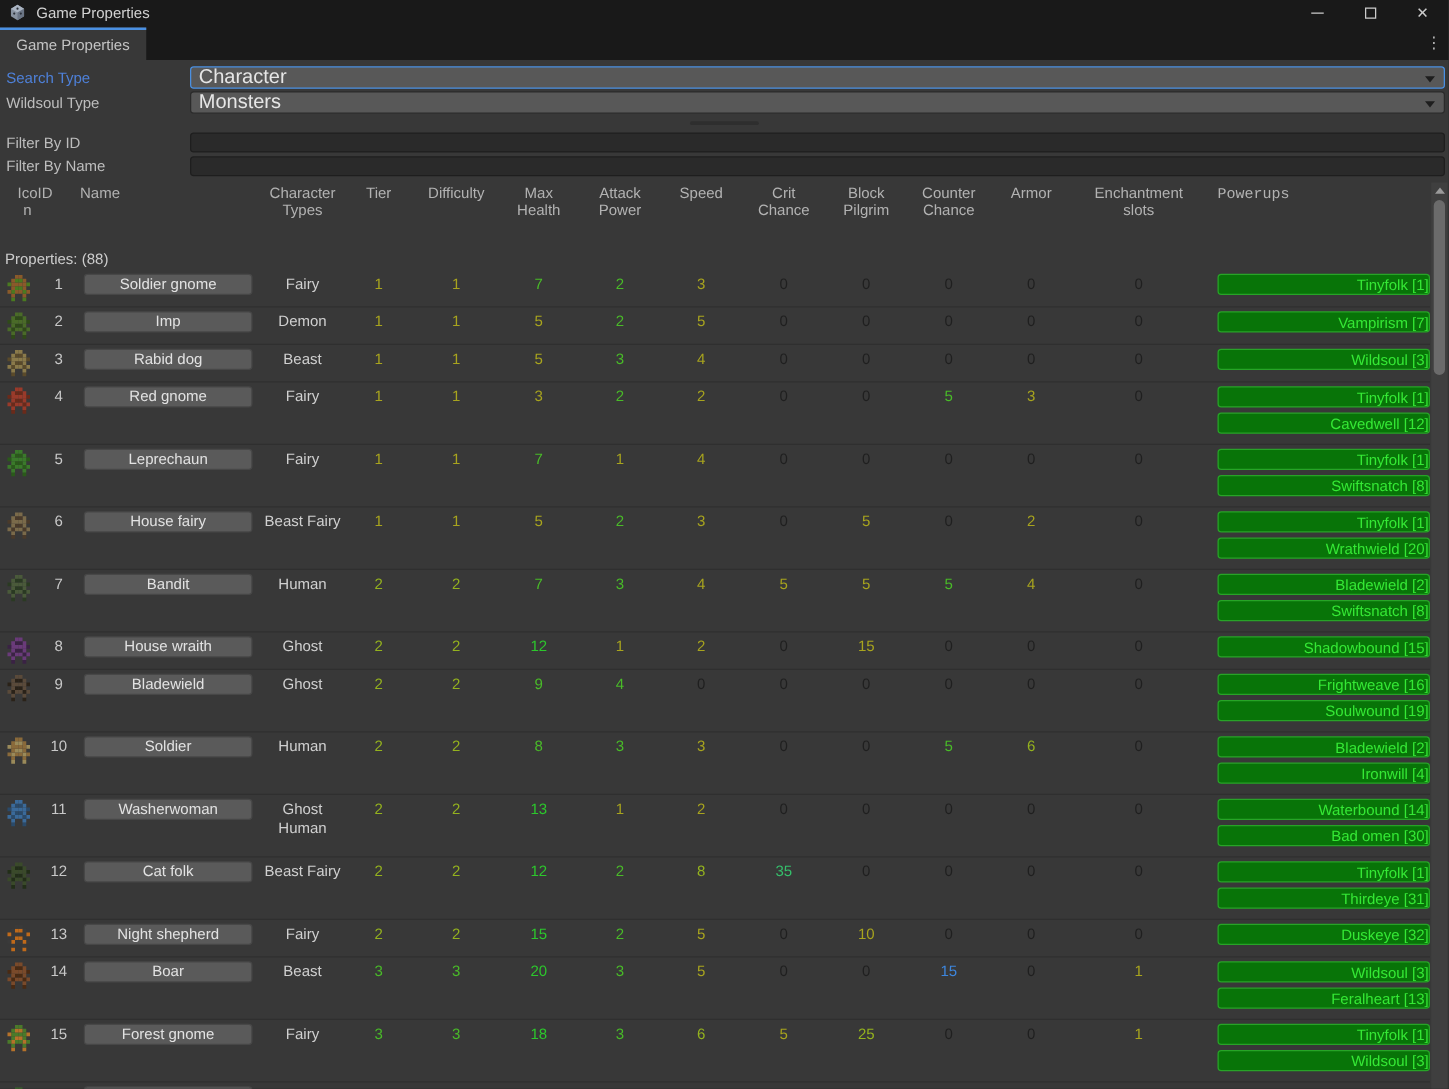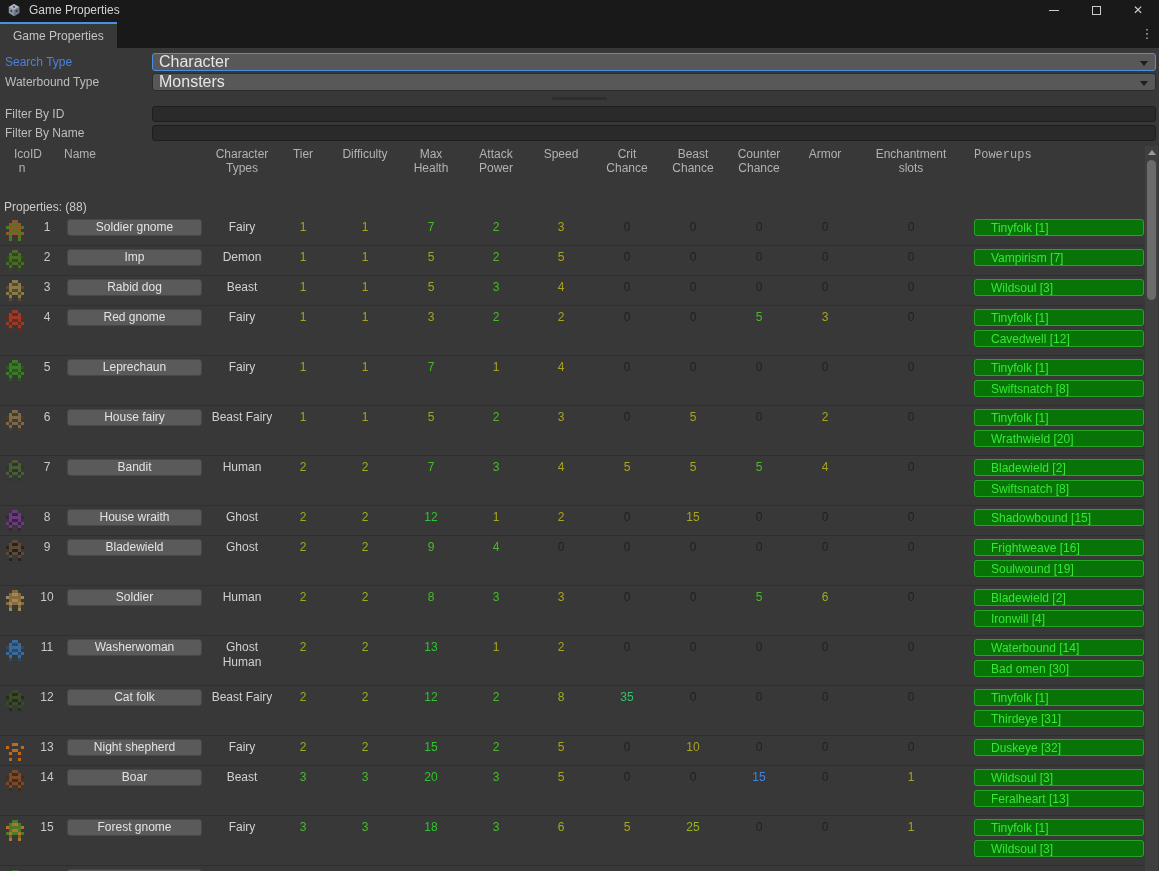--- a/index.html
+++ b/index.html
@@ -51,21 +51,21 @@
   .trow.double { min-height:50px; }
   .trow.partial { border-bottom:none; }
   .cell { font-size:12px; line-height:17px; text-align:center; color:#c8c8c8; }
   .icon-cell { display:flex; justify-content:center; padding-top:1px; }
   .sprite { width:24px; height:22px; position:relative; }
   .sprite i { position:absolute; left:0; top:0; width:3px; height:3px; background:transparent; }
   .name-cell { text-align:left; }
   .name-btn { display:block; margin-left:3px; width:135px; height:17px; background:#5a5a5a; border:1px solid #474747; border-radius:3px; color:#e2e2e2; font-size:12px; font-family:inherit; text-align:center; line-height:15px; cursor:default; }
   .types-cell { line-height:15px; padding-top:1px; color:#d0d0d0; }
   .pwr-cell { display:flex; flex-direction:column; gap:4px; padding-left:10px; }
-  .pwr-btn { width:170px; height:17px; background:#087408; border:1px solid #27a427; border-radius:3px; color:#35e835; font-size:12px; font-family:inherit; text-align:left; line-height:14px; cursor:default;padding-left:16px; }
+  .pwr-btn { width:170px; height:17px; background:#087408; border:1px solid #27a427; border-radius:3px; color:#35e835; font-size:12px; font-family:inherit; text-align:right; line-height:14px; cursor:default; }
 
   
   .vscroll { position:absolute; right:1px; top:146px; bottom:0; width:13px; background:#3f3f3f; }
   .scroll-up { height:13px; display:flex; align-items:center; justify-content:center; }
   .scroll-up .tri { width:0; height:0; border-left:4px solid transparent; border-right:4px solid transparent; border-bottom:5px solid #9a9a9a; }
   .scroll-thumb { position:absolute; top:14px; left:2px; width:9px; height:140px; background:#6b6b6b; border-radius:5px; }
 </style>
 </head>
 <body>
 
@@ -105,21 +105,21 @@
 
   <div class="filters">
     <div class="field-row">
       <div class="field-label accent">Search Type</div>
       <div class="dropdown focused">
         <span class="dd-value">Character</span>
         <span class="dd-arrow"></span>
       </div>
     </div>
     <div class="field-row">
-      <div class="field-label">Waterbound Type</div>
+      <div class="field-label">Wildsoul Type</div>
       <div class="dropdown">
         <span class="dd-value">Monsters</span>
         <span class="dd-arrow"></span>
       </div>
     </div>
     <div class="splitter-area">
       <div class="splitter-grip"></div>
     </div>
     <div class="field-row tight">
       <div class="field-label">Filter By ID</div>
@@ -136,21 +136,21 @@
         <div class="hcell c0"><span>Icon</span></div>
         <div class="hcell c1"><span>ID</span></div>
         <div class="hcell c2"><span>Name</span></div>
         <div class="hcell c3"><span>Character Types</span></div>
         <div class="hcell c4"><span>Tier</span></div>
         <div class="hcell c5"><span>Difficulty</span></div>
         <div class="hcell c6"><span>Max Health</span></div>
         <div class="hcell c7"><span>Attack Power</span></div>
         <div class="hcell c8"><span>Speed</span></div>
         <div class="hcell c9"><span>Crit Chance</span></div>
-        <div class="hcell c10"><span>Beast Chance</span></div>
+        <div class="hcell c10"><span>Block Pilgrim</span></div>
         <div class="hcell c11"><span>Counter Chance</span></div>
         <div class="hcell c12"><span>Armor</span></div>
         <div class="hcell c13"><span>Enchantment slots</span></div>
         <div class="hcell c14"><span>Powerups</span></div>
       </div>
     <div class="props-label">Properties: (88)</div>
     <div id="rows-container">
         <div class="tgrid trow">
           <div class="cell icon-cell">
             <div class="sprite">

